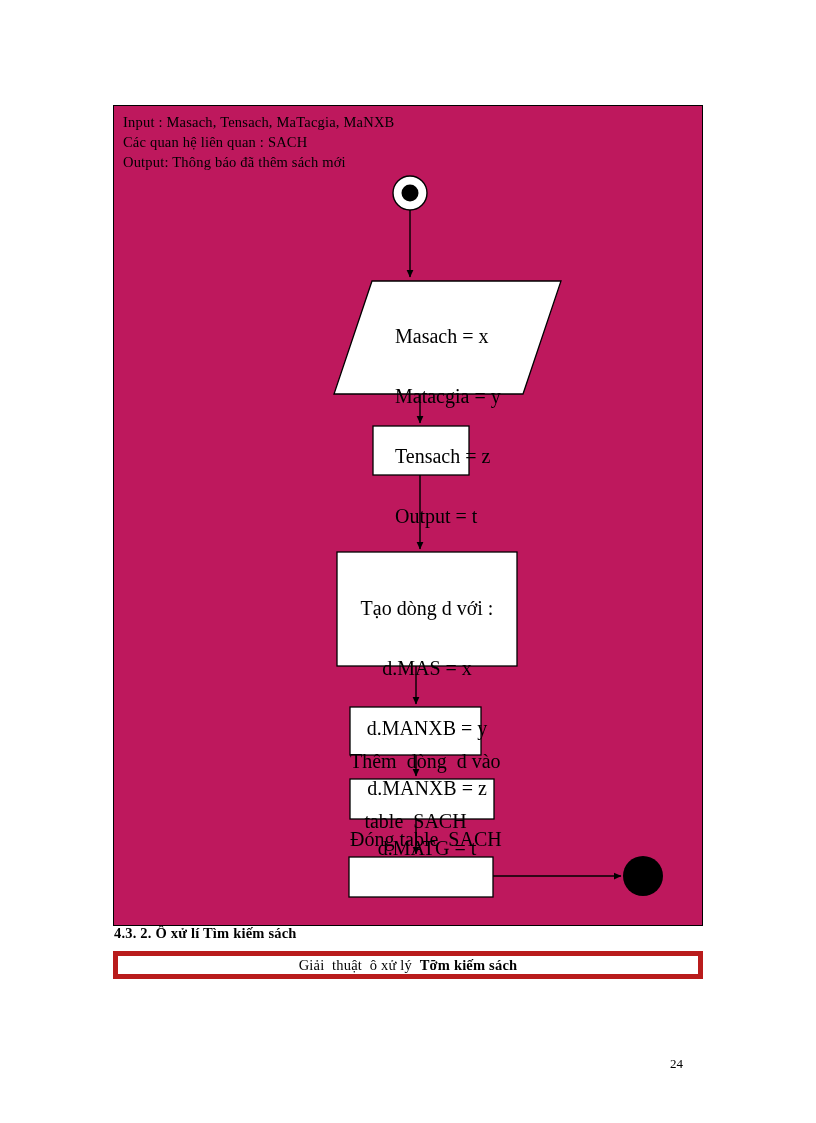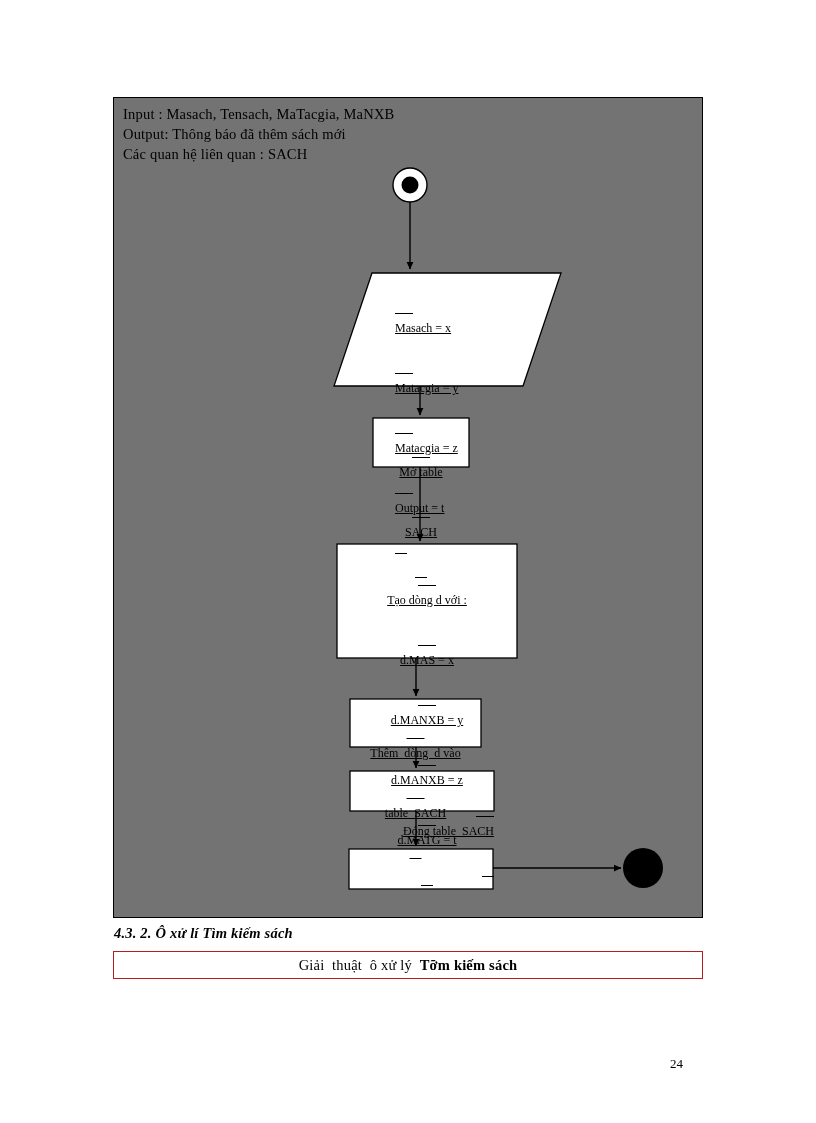--- a/index.html
+++ b/index.html
@@ -18,26 +18,26 @@
   #page {
     position: absolute;
     left: 0; top: 0;
     width: 816px;
     height: 1123px;
   }
   
   .frame {
     position: absolute;
     left: 113px;
-    top: 97px;
+    top: 105px;
     width: 590px;
     height: 821px;
     border: 1px solid #000000;
     box-sizing: border-box;
-    background: #737373;
+    background: #be185d;
   }
   
   .hdr {
     position: absolute;
     left: 9px;
     top: 6px;
     width: 430px;
   }
   .hdr-line {
     font-size: 14.5px;
@@ -49,48 +49,46 @@
   .svg-layer {
     position: absolute;
     left: 0; top: 0;
     width: 590px;
     height: 821px;
     pointer-events: none;
   }
   
   .nodetext {
     position: absolute;
-    font-size: 12px;
+    font-size: 20px;
     line-height: 20px;
     white-space: pre;
     text-align: center;
-    text-decoration: underline;
   }
   .nodetext.left {
     text-align: left;
   }
   
   .section-heading {
     position: absolute;
     left: 114px;
     top: 925px;
     font-size: 14.5px;
     font-weight: bold;
     white-space: nowrap;
     letter-spacing: 0.2px;
-    font-style: italic;
   }
   
   .caption-box {
     position: absolute;
     left: 113px;
     top: 951px;
     width: 590px;
     height: 28px;
-    border: 1px solid #b91c1c;
+    border: 5px solid #b91c1c;
     box-sizing: border-box;
     display: flex;
     align-items: center;
     justify-content: center;
   }
   .caption-text {
     font-size: 14.5px;
     white-space: pre;
     letter-spacing: 0.2px;
   }
@@ -105,22 +103,22 @@
 </style>
 </head>
 <body>
 
 <div id="page">
 
   <div class="frame">
 
     <div class="hdr">
       <div class="hdr-line">Input : Masach, Tensach, MaTacgia, MaNXB</div>
+      <div class="hdr-line">Các quan hệ liên  quan : SACH</div>
       <div class="hdr-line">Output:  Thông  báo đã thêm  sách mới</div>
-      <div class="hdr-line">Các quan hệ liên  quan : SACH</div>
     </div>
 
     <svg class="svg-layer" viewBox="0 0 590 821" width="590" height="821">
       <defs>
         <marker id="arrowhead" markerWidth="9" markerHeight="9" refX="7.5" refY="4" orient="auto" markerUnits="userSpaceOnUse">
           <path d="M0,0.4 L8,4 L0,7.6 z" fill="#000000"></path>
         </marker>
       </defs>
 
       <circle cx="296" cy="87" r="17" fill="#ffffff" stroke="#000000" stroke-width="1.4"></circle>
@@ -151,28 +149,24 @@
       <rect x="235" y="751" width="144" height="40" fill="#ffffff" stroke="#000000" stroke-width="1.3"></rect>
 
       <line x1="379" y1="770" x2="507" y2="770" stroke="#000000" stroke-width="1.4" marker-end="url(#arrowhead)"></line>
 
       <circle cx="529" cy="770" r="20" fill="#000000"></circle>
     </svg>
 
     <div class="nodetext left" style="left:281px; top:180px;">
       <div>Masach = x</div>
       <div>Matacgia = y</div>
-      <div>Matacgia = z</div>
+      <div>Tensach = z</div>
       <div>Output = t</div>
     </div>
 
-    <div class="nodetext" style="left:259px; top:324px; width:96px;">
-      <div>Mở table</div>
-      <div>SACH</div>
-    </div>
 
     <div class="nodetext" style="left:223px; top:452px; width:180px;">
       <div>Tạo dòng d với :</div>
       <div>d.MAS = x</div>
       <div>d.MANXB = y</div>
       <div>d.MANXB = z</div>
       <div>d.MATG = t</div>
     </div>
 
     <div class="nodetext" style="left:236px; top:605px; width:131px;">

